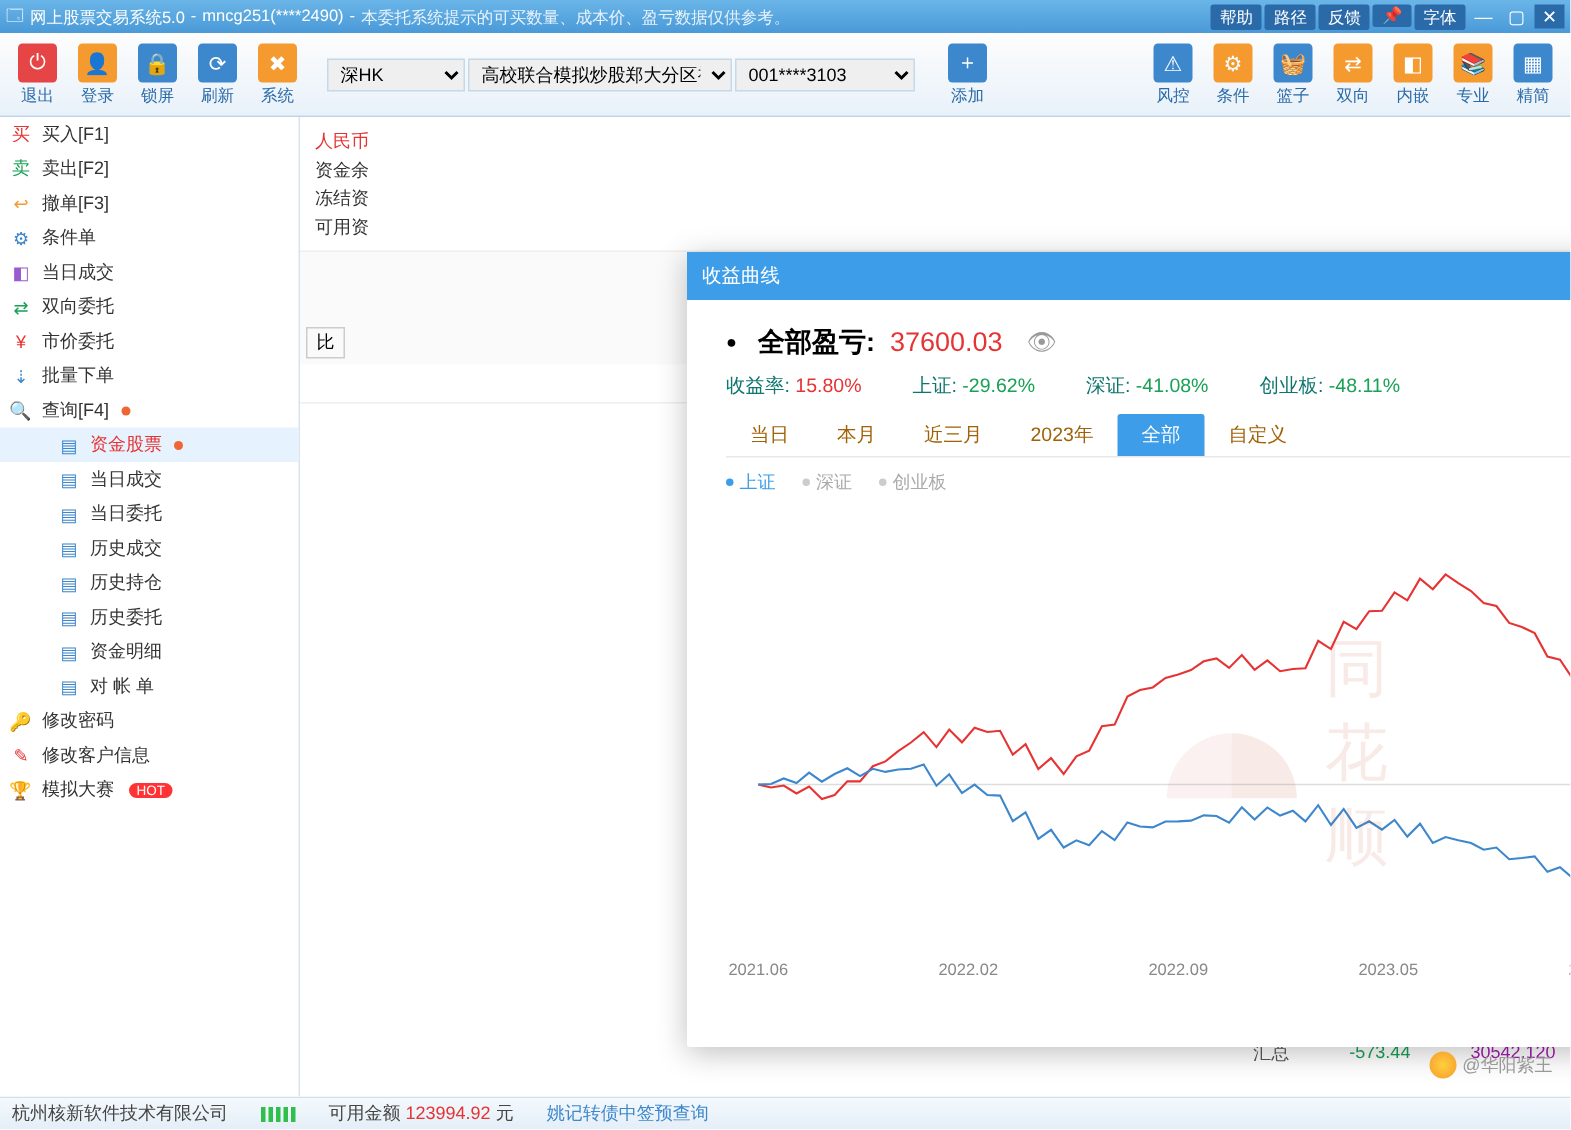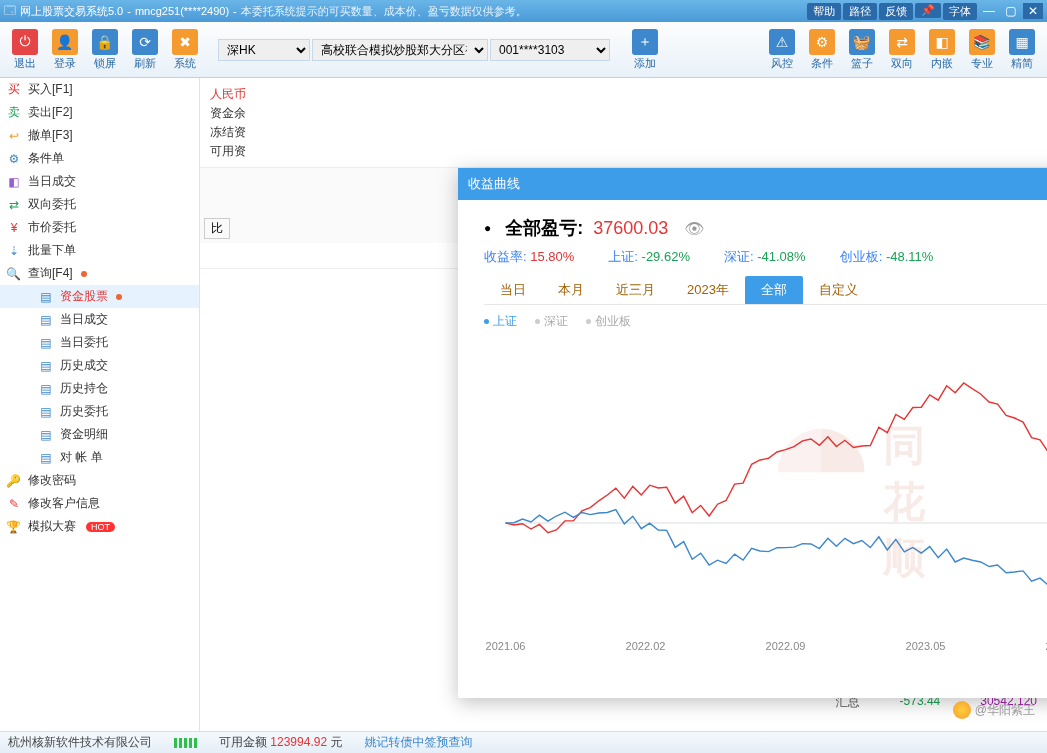--- a/index.html
+++ b/index.html
@@ -45,31 +45,31 @@
 .summary-row { position:absolute; bottom:20px; right:10px; display:flex; gap:40px; font-size:12px; }
 
 
 .modal { position: absolute; left: 258px; top: 90px; width: 695px; height: 530px; background: #fff; box-shadow: 0 4px 20px rgba(0,0,0,0.25); border-radius: 2px; display: flex; flex-direction: column; }
 .modal-head { height: 32px; background: #3d9de8; color: #fff; display: flex; align-items: center; padding: 0 10px; font-size: 13px; }
 .modal-body { flex: 1; padding: 16px 26px 10px; position: relative; }
 .pl-row { display: flex; align-items: center; gap: 10px; font-size: 18px; margin-bottom: 8px; }
 .pl-row .amt { color: #e63333; font-weight: 400; }
 .eye { color:#999; cursor:pointer; margin-left:6px; font-size:16px }
 .metrics { display: flex; gap: 34px; font-size: 13px; margin: 6px 0 10px; }
-.metrics .lbl{color:#3b82f6}
+.metrics .lbl{color:#0f766e}
 .metrics .red{color:#e63333}.metrics .green{color:#19a155}
 .period-tabs{ display:flex; gap:0; border-bottom:1px solid #e8e8e8;}
 .ptab{ padding:5px 16px; cursor:pointer; color:#a16207; font-size:13px;}
 .ptab.active{ background:#3d9de8; color:#fff; border-radius:2px 2px 0 0;}
 .series-sel{ display:flex; gap:18px; margin:8px 0; font-size:12px; color:#aaa;}
 .series-sel .sactive{ color:#3d9de8 }
 .dot{display:inline-block;width:5px;height:5px;border-radius:50%;margin-right:4px;vertical-align:middle}
 .chart-box{ position:relative; width:100%; height:320px; }
 .chart-box svg{ width:100%; height:100%; }
-.marker{ position:absolute; left:44%; top:25%; color:rgba(200,80,60,0.12); font-size:42px; font-weight:700; letter-spacing:6px; display:flex; align-items:flex-start; gap:8px }
+.marker{ position:absolute; left:44%; top:25%; color:rgba(200,80,60,0.12); font-size:42px; font-weight:400; letter-spacing:6px; display:flex; align-items:flex-end; gap:8px }
 
 
 .statusbar { height: 22px; background: linear-gradient(#f4f9fd,#e4eef7); border-top:1px solid #cfe0ee; display:flex; align-items:center; padding:0 8px; font-size:12px; color:#444; gap:22px;}
 .statusbar .red{color:#e63333}
 .sig{ display:inline-flex; gap:2px;}
 .sigb{width:3px;height:10px;background:#2fbf4a}
 
 .weibo{ position:absolute; right:12px; bottom:12px; color:#999; font-size:12px; display:flex; align-items:center; gap:4px;}
 .wb-logo{width:18px;height:18px;border-radius:50%;background:radial-gradient(#ffcf3d,#f59a2e)}
 

